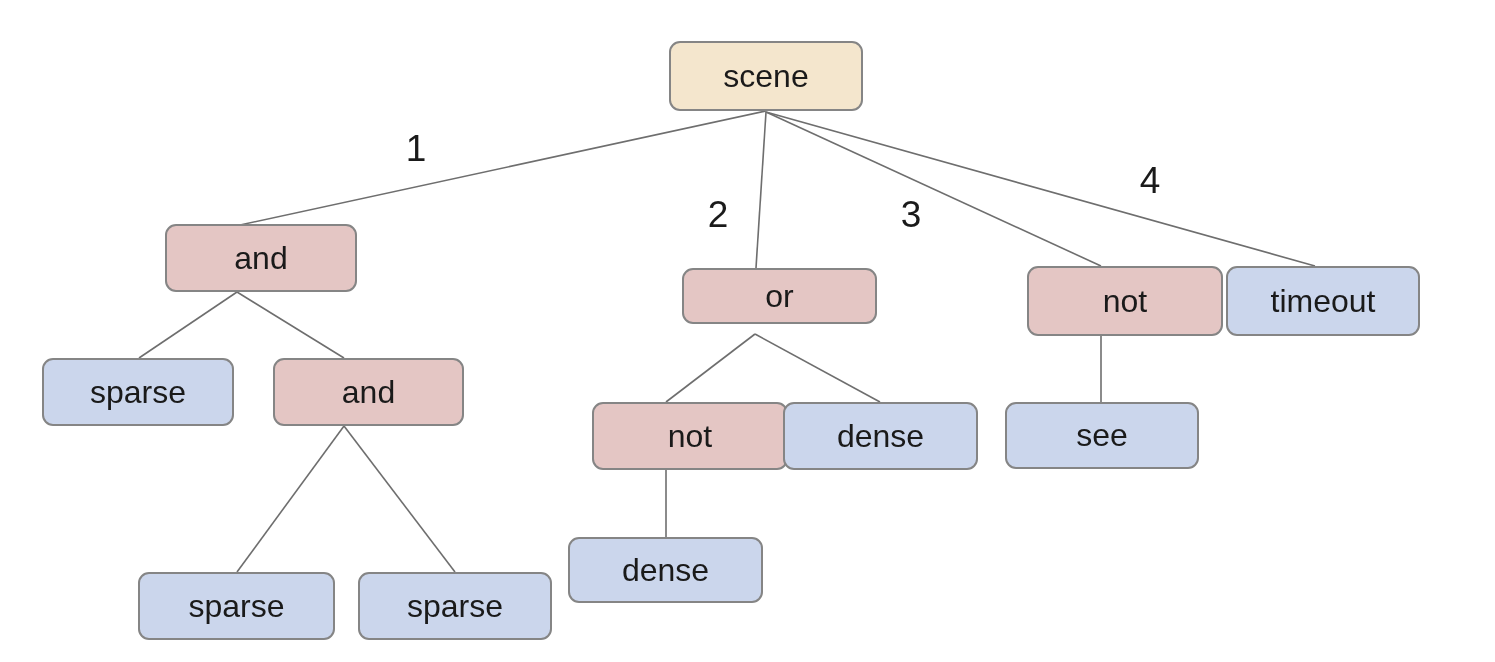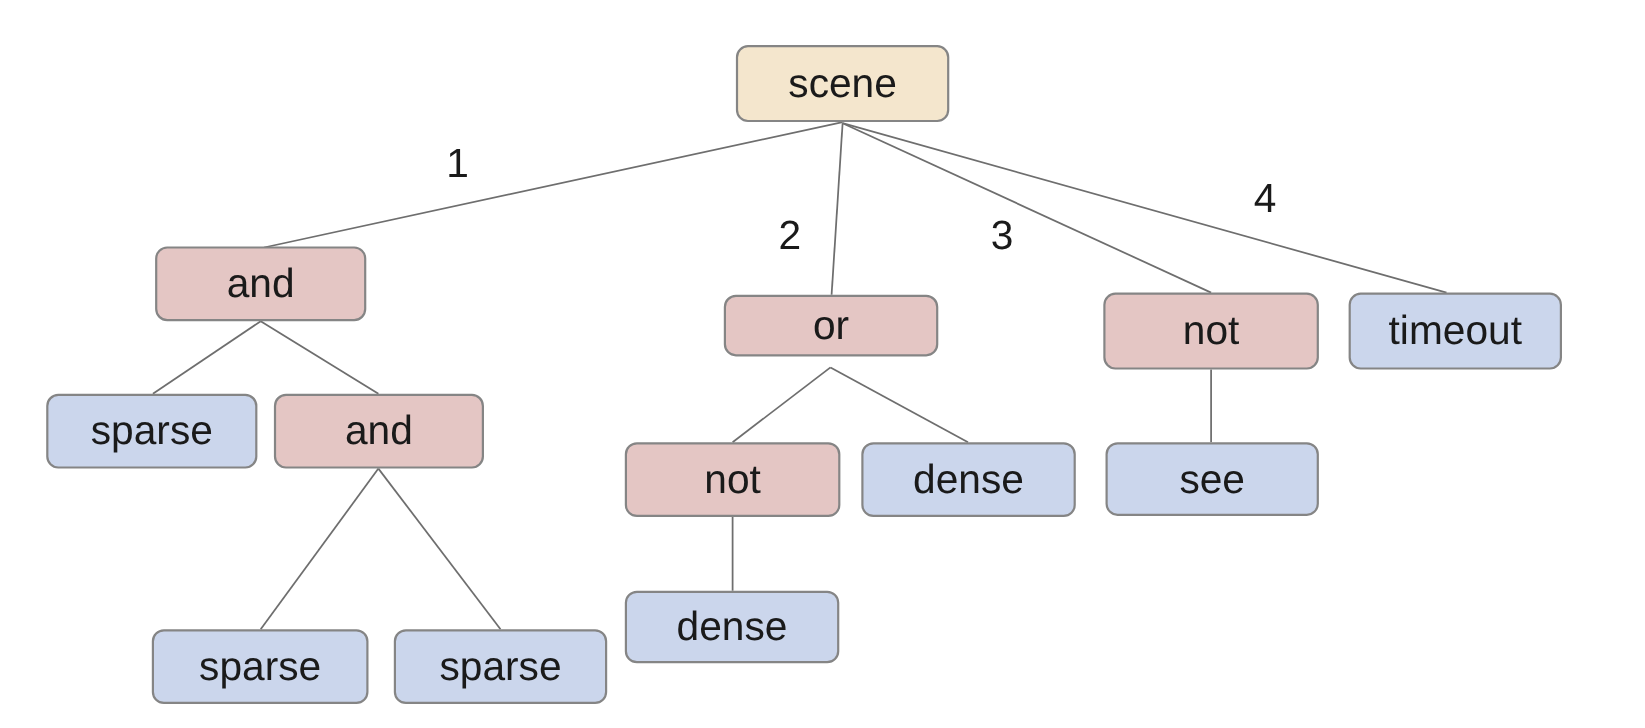--- a/index.html
+++ b/index.html
@@ -20,26 +20,26 @@
     overflow:hidden;
   }
   .edges{position:absolute;left:0;top:0;width:1495px;height:662px;}
   .edges line{stroke:var(--edge-line);stroke-width:1.6;}
   .node{
     position:absolute;
     box-sizing:border-box;
     border:2px solid var(--node-border);
     border-radius:11px;
     display:flex;align-items:center;justify-content:center;
-    font-size:37px;
+    font-size:32px;
     color:var(--node-text);
     white-space:nowrap;
   }
   .node.root{background:var(--root-fill);}
-  .node.operator{background:var(--operator-fill);}
+  .node.operator{background:var(--operator-fill);margin-left:24px;}
   .node.leaf{background:var(--leaf-fill);}
   .edge-label{
     position:absolute;
     transform:translate(-50%,-50%);
     font-size:37px;
     color:var(--node-text);
     line-height:1;
   }
 </style>
 </head>

